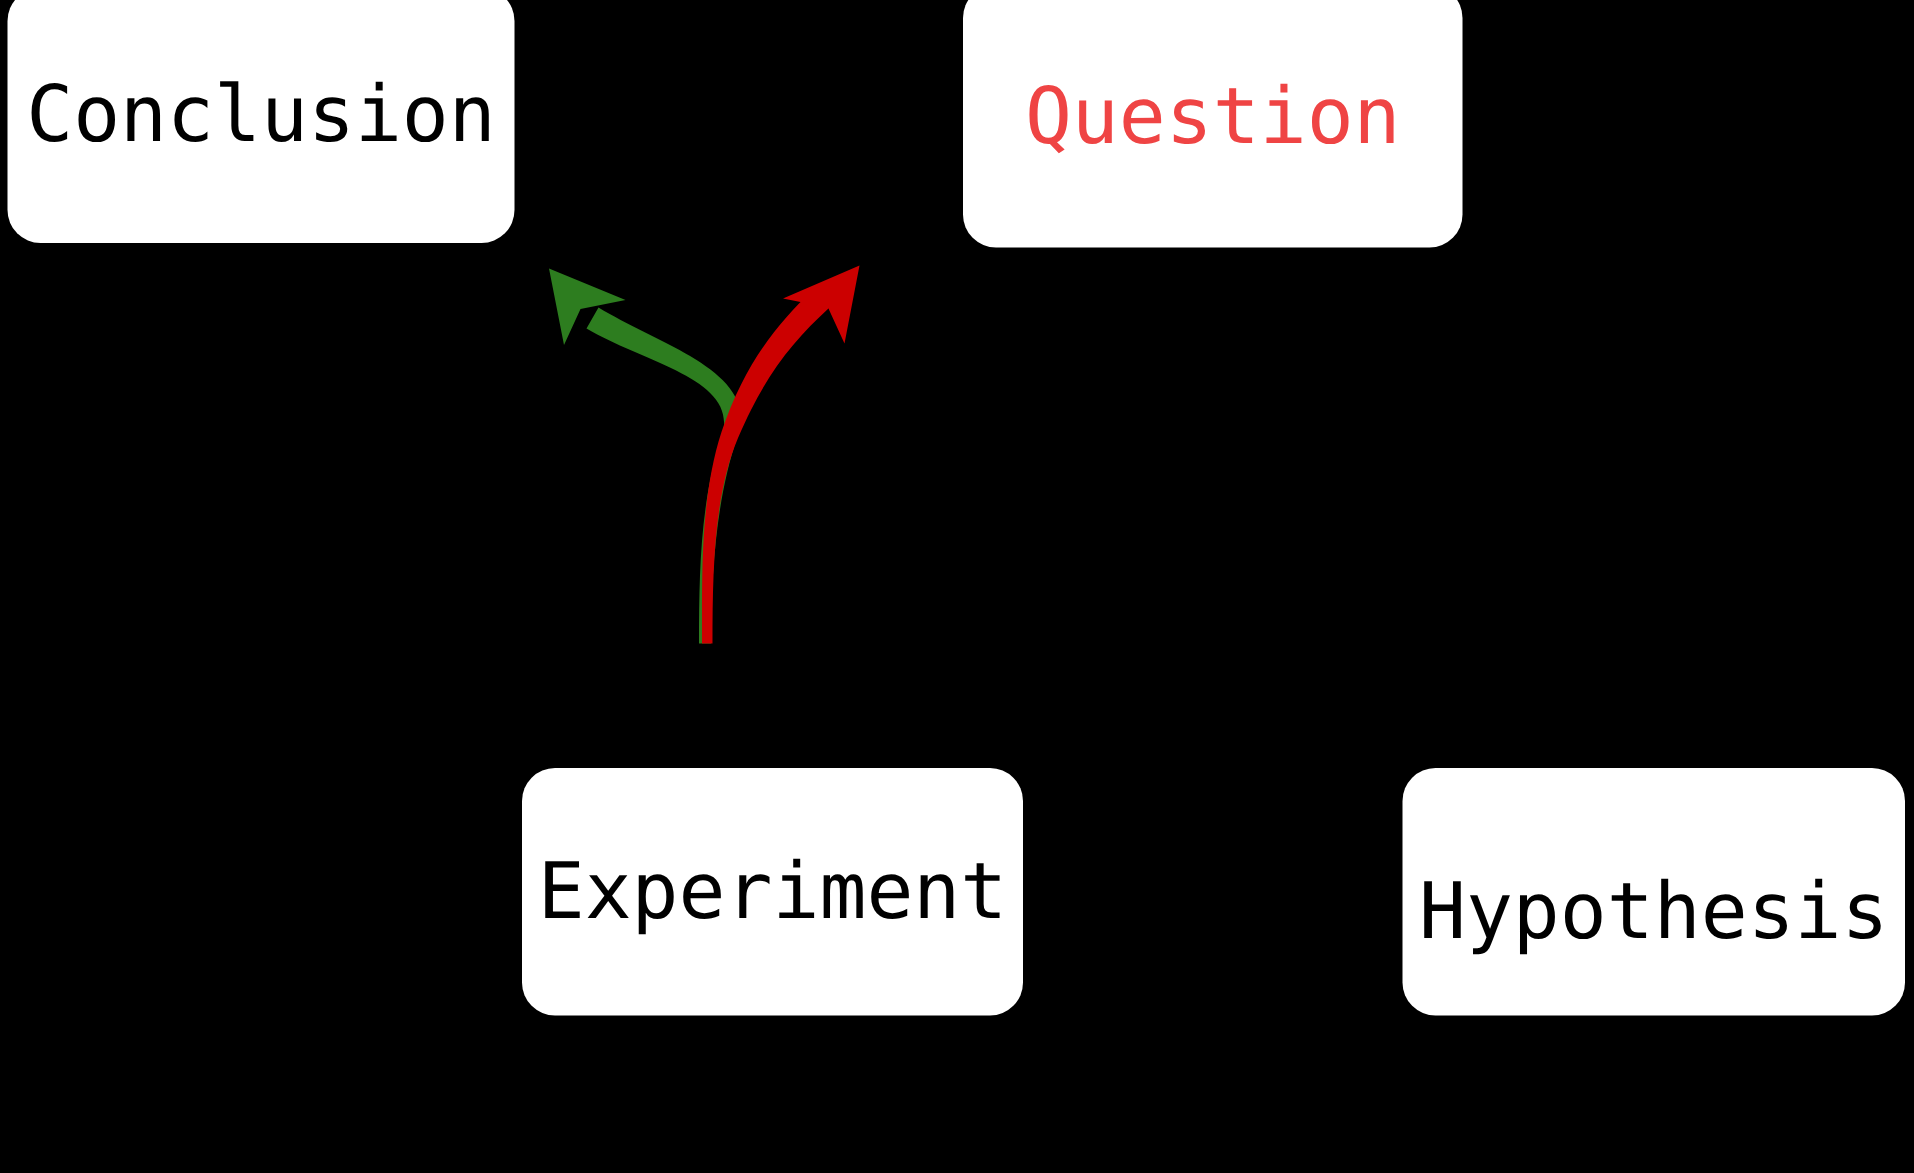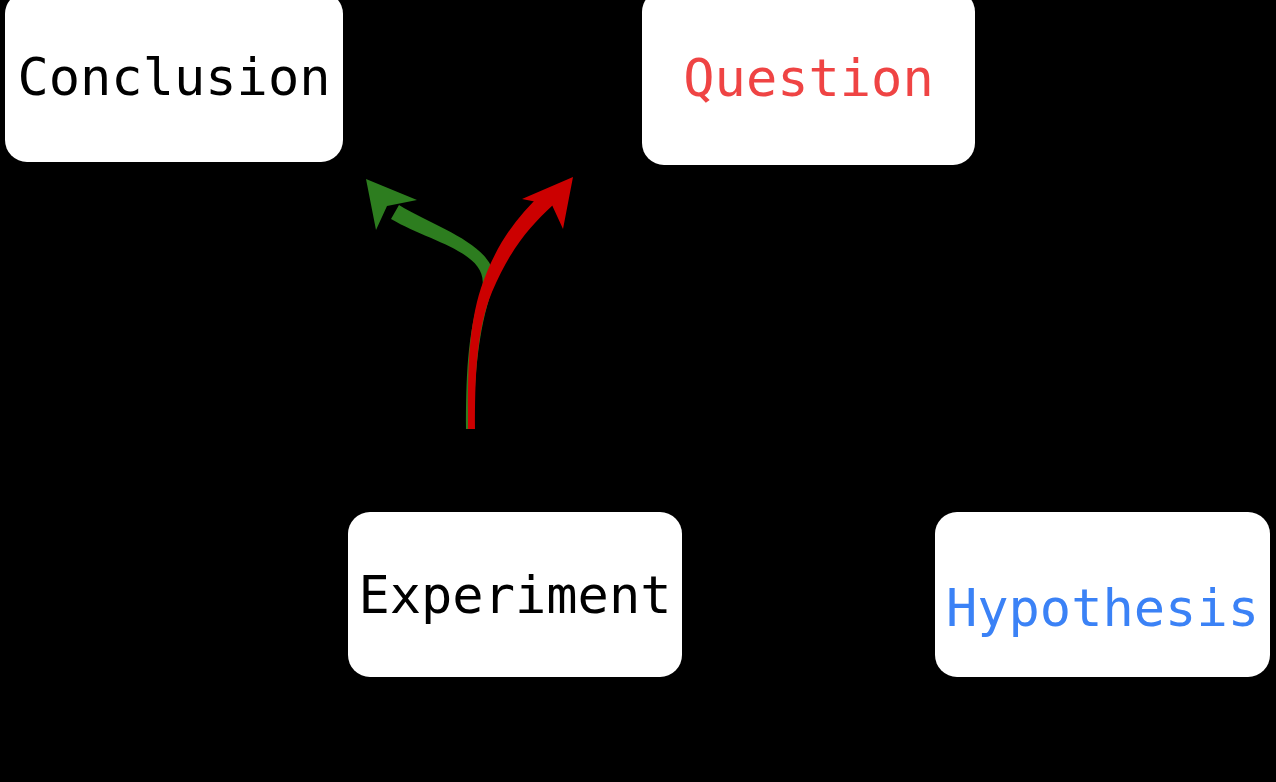--- a/index.html
+++ b/index.html
@@ -112,16 +112,16 @@
 
   <div class="node-box" id="node-question" style="background: rgb(255, 255, 255);">
     <span class="node-label" style="color: #ef4444;">Question</span>
   </div>
 
   <div class="node-box" id="node-experiment" style="background: rgb(255, 255, 255);">
     <span class="node-label" style="color: rgb(0, 0, 0);">Experiment</span>
   </div>
 
   <div class="node-box" id="node-hypothesis" style="background: rgb(255, 255, 255);">
-    <span class="node-label" style="color: #3b82f6; margin-top: 26px;">Hypothesis</span>
+    <span class="node-label" style="color: #000000; margin-top: 26px;">Hypothesis</span>
   </div>
 
 </div>
 
 </body></html>

